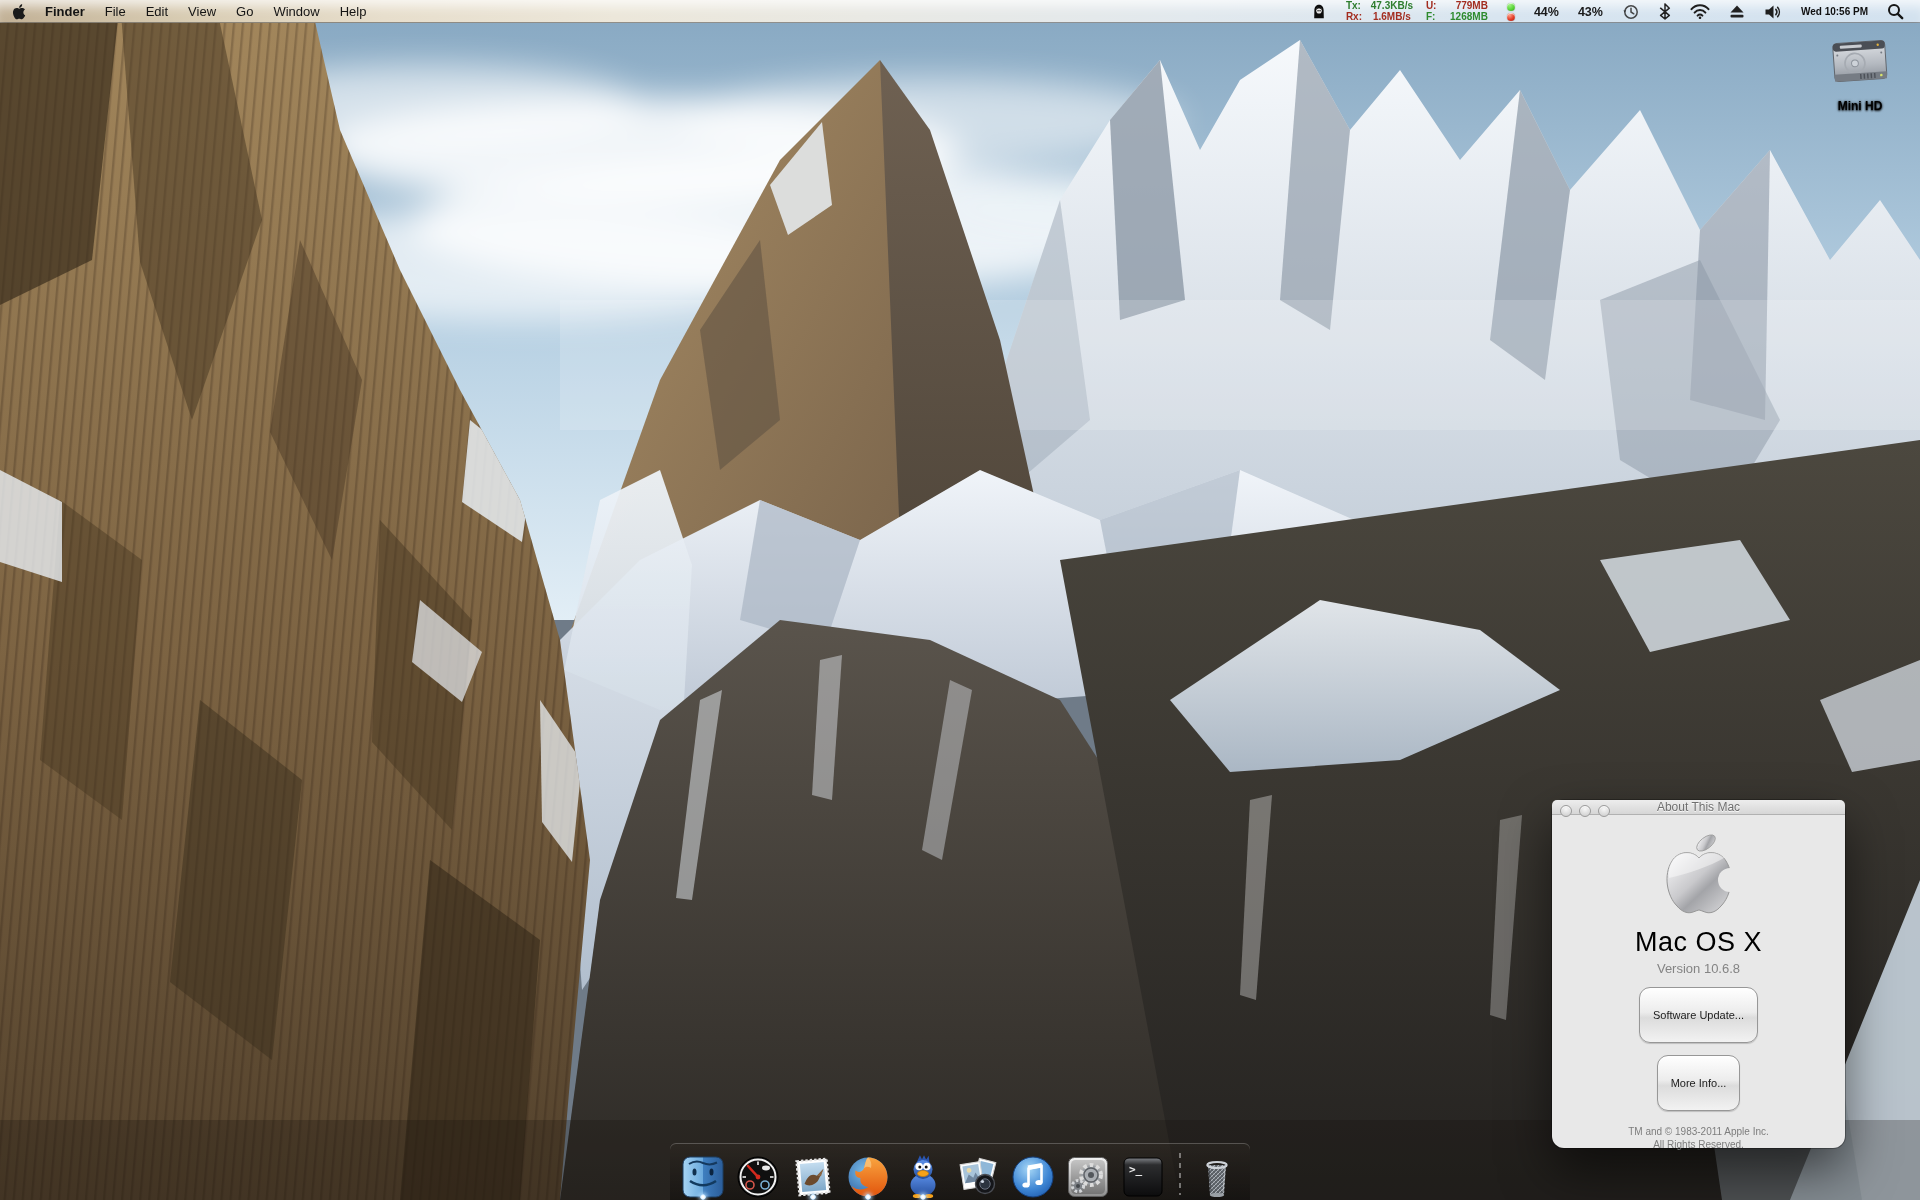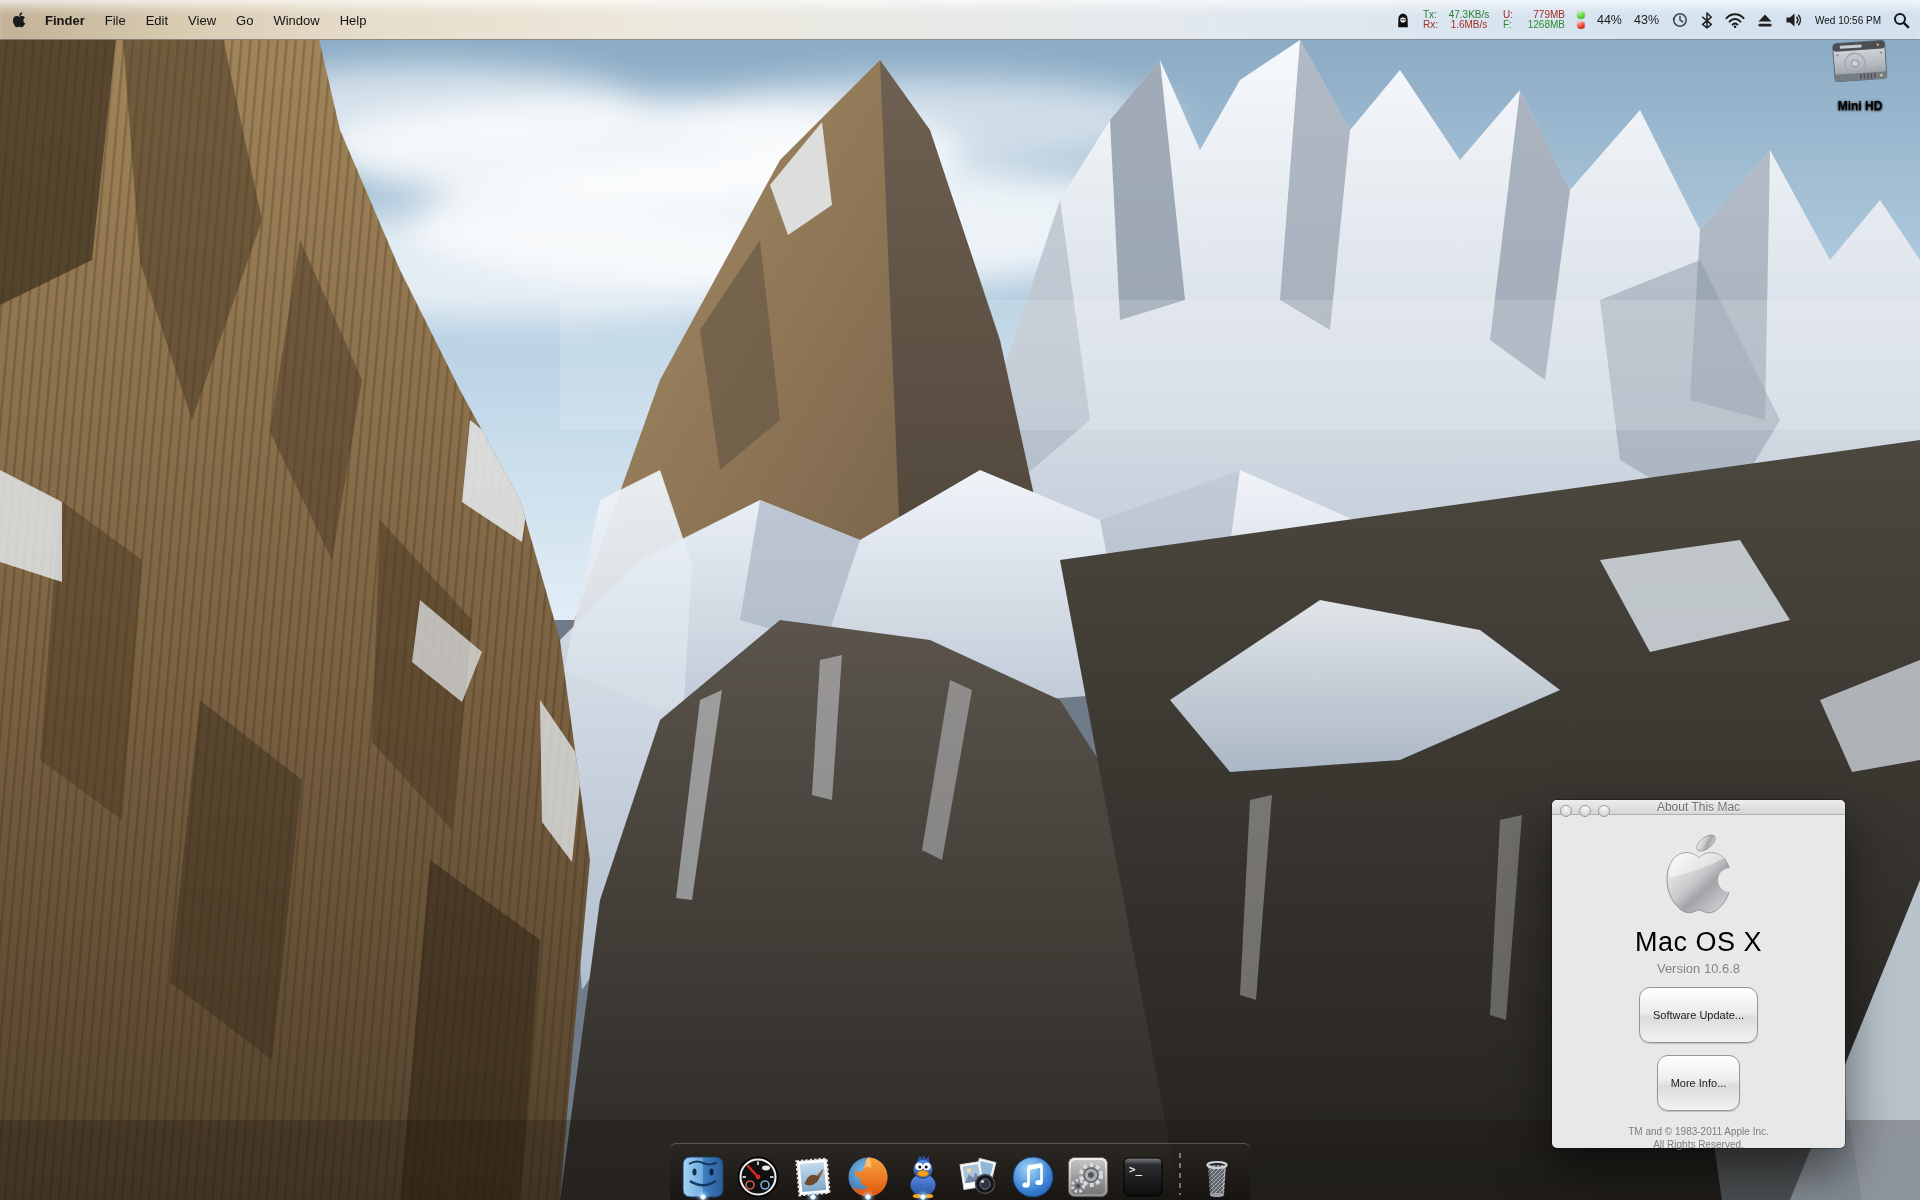--- a/index.html
+++ b/index.html
@@ -1,29 +1,29 @@
 <!DOCTYPE html>
 <html><head>
 <meta charset="utf-8">
 <style>
   html,body{margin:0;padding:0;width:1920px;height:1200px;overflow:hidden;
     font-family:"Liberation Sans",sans-serif;-webkit-font-smoothing:antialiased;}
   .screen{position:relative;width:1920px;height:1200px;overflow:hidden;background:#6f7b88;}
   .wallpaper{position:absolute;inset:0;display:block;}
 
   
-  .menubar{position:absolute;top:0;left:0;right:0;height:40px;
+  .menubar{position:absolute;top:0;left:0;right:0;height:23px;
     background:linear-gradient(to right,#c2b196,#d9cdb4 10%,#e7decc 20%,#ece7da 32%,#e9e9e4 45%,#e2e9ee 62%,#d8e5f0 78%,#d3e2ef);
     box-shadow:inset 0 12px 12px -6px rgba(255,255,255,.75), inset 0 -1px 0 rgba(70,70,70,.55);
     display:flex;align-items:center;font-size:13px;color:#141414;z-index:40;}
   .mb-left{display:flex;align-items:center;padding-left:12px;}
   .mb-left .apple{width:15px;height:16px;margin-right:2px;display:flex;align-items:center;}
   .mb-item{padding:0 10px;line-height:23px;cursor:default;}
   .mb-app{font-weight:700;padding:0 10px;margin-left:6px;}
-  .mb-right{margin-left:auto;display:flex;align-items:center;gap:12px;padding-right:10px;}
+  .mb-right{margin-left:auto;display:flex;align-items:center;gap:19px;padding-right:16px;font-weight:bold;}
   .net{display:flex;flex-direction:column;justify-content:center;font-size:10px;line-height:10.5px;letter-spacing:0;}
   .net .row{display:flex;}
   .net .lab{display:inline-block;width:20px;text-align:left;}
   .net .val{display:inline-block;width:52px;text-align:center;}
   .net .lab2{display:inline-block;width:16px;margin-left:8px;text-align:left;}
   .net .val2{display:inline-block;width:46px;text-align:right;}
   .c-tx{color:#2e7d2e;} .c-rx{color:#a32d20;} .c-used{color:#a32d20;} .c-free{color:#2e8b2e;}
   .leds{display:flex;flex-direction:column;gap:2px;}
   .led{width:8px;height:8px;border-radius:50%;box-shadow:inset 0 1px 1px rgba(255,255,255,.8),0 0 1px rgba(0,0,0,.5);}
   .led.green{background:radial-gradient(circle at 35% 30%,#9df07e,#57d437 55%,#2f9a17);}
@@ -31,21 +31,21 @@
   .pct{font-size:12.5px;color:#1a1a1a;}
   .mi{height:17px;display:flex;align-items:center;}
   .clock{font-size:10px;color:#101010;white-space:nowrap;}
 
   
   .hd{position:absolute;left:1812&#59;px;top:34px;width:96px;left:1812px;display:flex;flex-direction:column;align-items:center;cursor:default;}
   .hd-label{margin-top:3px;font-size:12px;font-weight:700;color:#000000;
     text-shadow:0 1px 2px rgba(0,0,0,.85),0 0 3px rgba(0,0,0,.6);}
 
   
-  .about{position:absolute;left:1552px;top:800px;width:293px;height:348px;border-radius:5px;
+  .about{position:absolute;left:1552px;top:800px;width:293px;height:348px;border-radius:12px;
     background:#e8e8e8;box-shadow:0 22px 50px rgba(0,0,0,.55),0 0 0 1px rgba(0,0,0,.28);z-index:30;
     display:flex;flex-direction:column;}
   .titlebar{height:22px;border-radius:5px 5px 0 0;position:relative;
     background:linear-gradient(#ededed,#d6d6d6);border-bottom:1px solid #b1b1b1;
     display:flex;align-items:center;}
   .lights{position:absolute;left:8px;top:4.5px;display:flex;gap:7px;}
   .light{width:12px;height:12px;border-radius:50%;border:1px solid #9b9b9b;box-sizing:border-box;
     background:radial-gradient(circle at 50% 30%,#f7f7f7,#cwhite,#cccccc);background:radial-gradient(circle at 50% 30%,#f7f7f7,#c9c9c9);
     box-shadow:inset 0 1px 1px rgba(255,255,255,.9);}
   .title{width:100%;text-align:center;font-size:12px;color:#6f6f6f;text-shadow:0 1px 0 rgba(255,255,255,.8);}

